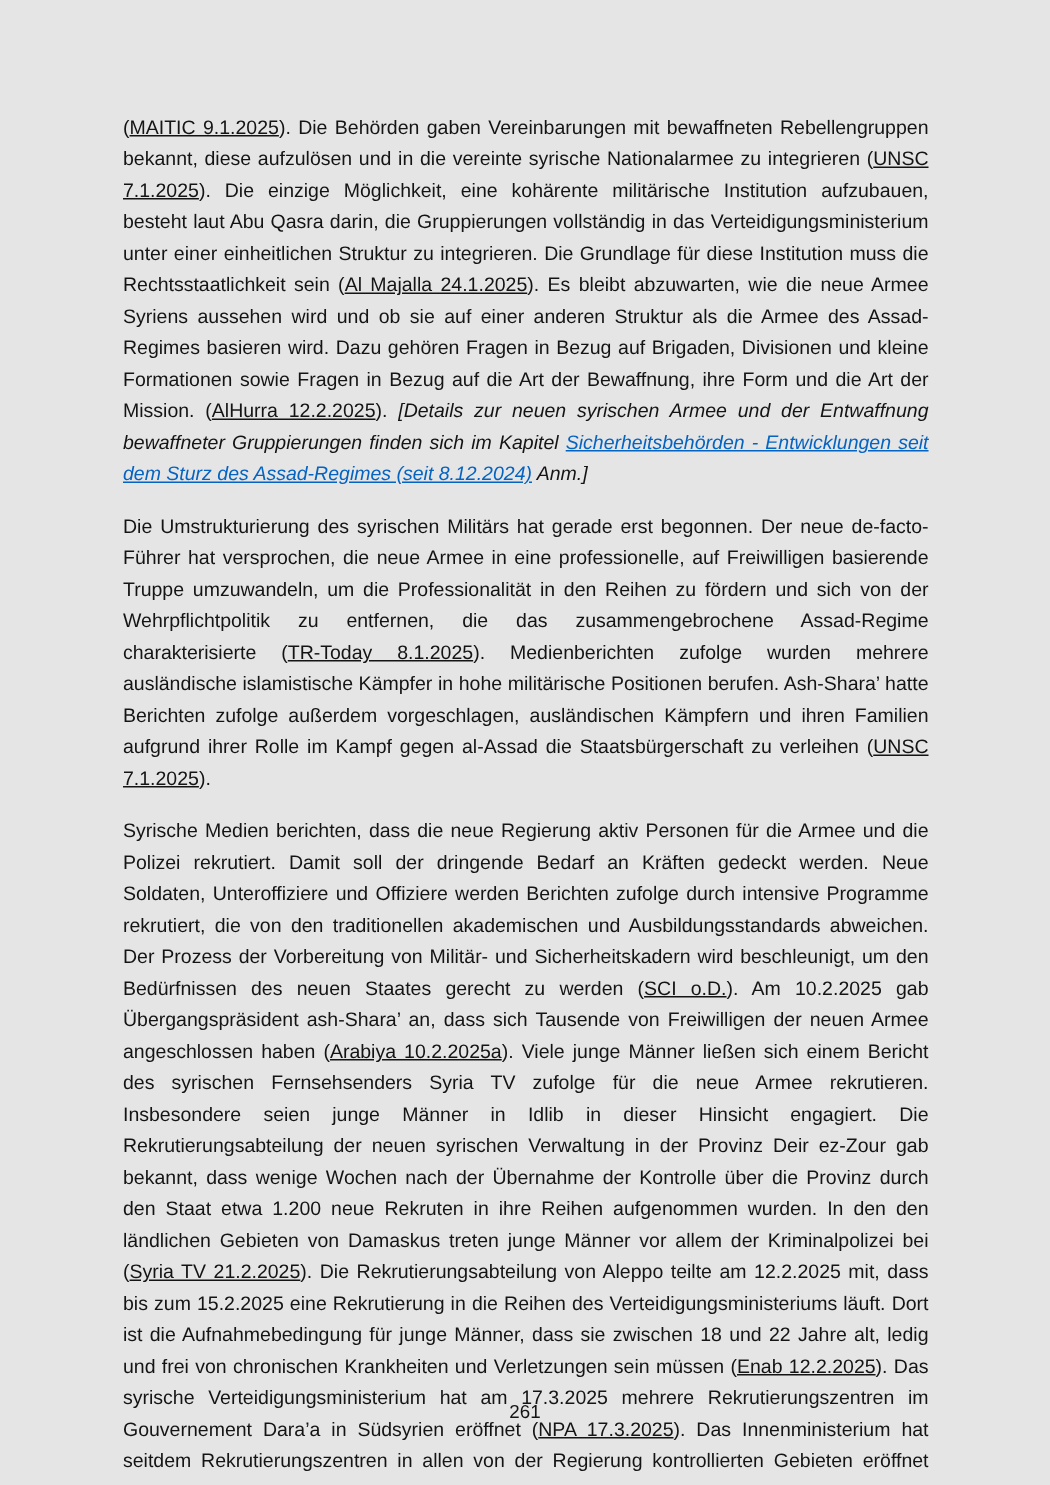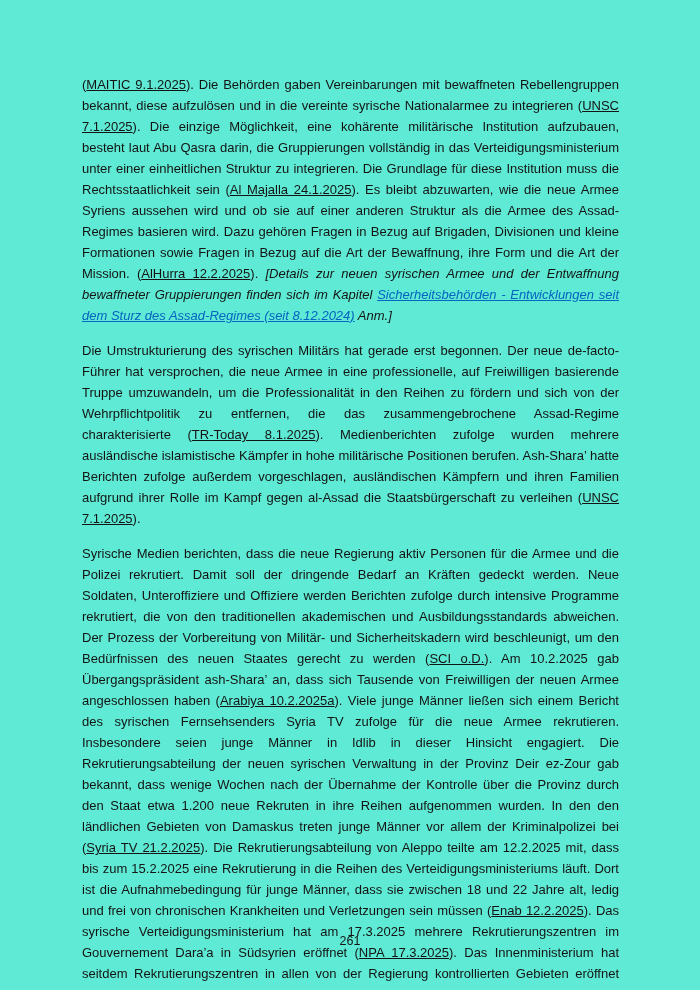--- a/index.html
+++ b/index.html
@@ -4,21 +4,21 @@
 <style>
   html, body {
     margin: 0;
     padding: 0;
     background: #ffffff;
   }
   .page {
     position: relative;
     width: 700px;
     height: 990px;
-    background: #5eead4;
+    background: #e5e5e5;
     font-family: "Liberation Sans", "DejaVu Sans", sans-serif;
     color: #141414;
     overflow: hidden;
     box-sizing: border-box;
   }
   .content {
     position: absolute;
     top: 74px;
     left: 82px;
     width: 537px;

